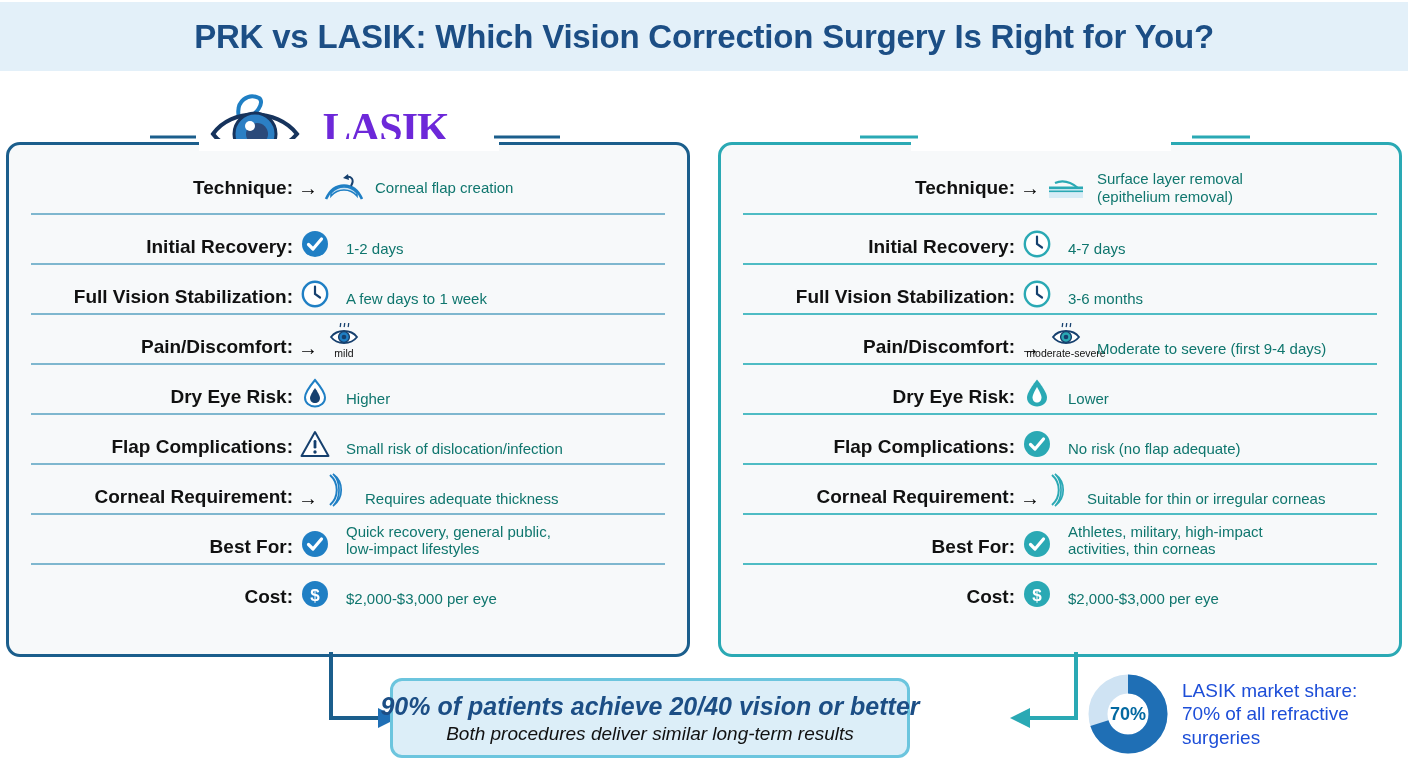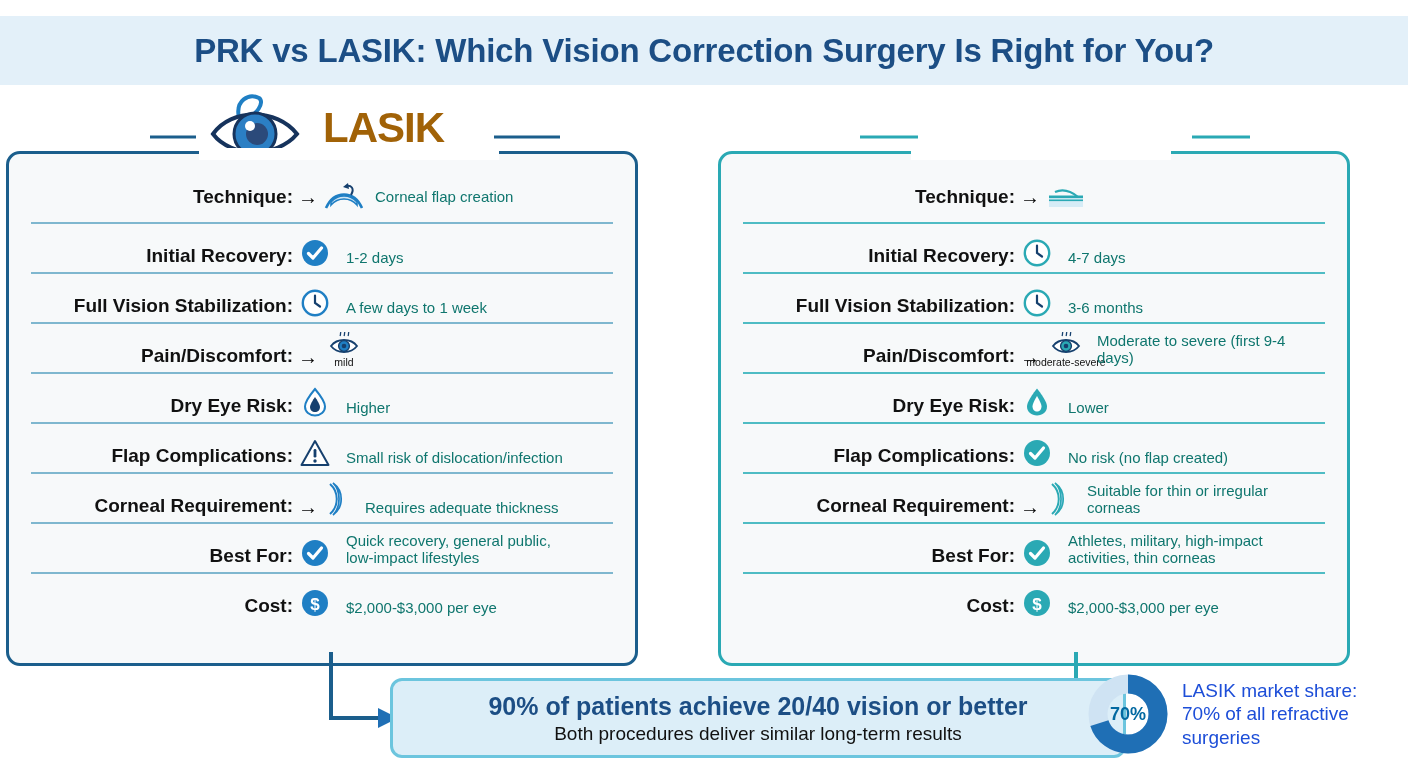--- a/index.html
+++ b/index.html
@@ -6,40 +6,40 @@
   html, body {
     width: 1408px; height: 768px;
     background: #ffffff;
     font-family: "Liberation Sans", sans-serif;
     overflow: hidden;
   }
   #page { position: relative; width: 1408px; height: 768px; background:#fff; }
 
   
   .titlebar {
-    position:absolute; left:0; top:16px; width:1408px; height:69px;
+    position:absolute; left:0; top:2px; width:1408px; height:69px;
     background:#e3f0f9;
     display:flex; align-items:center; justify-content:center;
   }
   .titlebar h1 {
     font-size:33px; font-weight:bold; color:#1c4e85;
     letter-spacing:-0.2px; white-space:nowrap;
   }
 
   
   .colhead { position:absolute; display:flex; align-items:center; gap:10px; }
   .colhead .brandname { font-size:42px; font-weight:bold; letter-spacing:-1px; }
   #lasik-head { left:205px; top:92px; }
-  #lasik-head .brandname { color:#a16207; }
+  #lasik-head .brandname { color:#6d28d9;font-family:Liberation Serif, serif; }
   #prk-head { left:935px; top:92px; }
   #prk-head .brandname { color:#29b3bf; }
 
   
   .card {
-    position:absolute; width:632px; top:151px; height:515px;
+    position:absolute; width:684px; top:142px; height:515px;
     background:#f7f9fa; border-radius:14px;
   }
   #lasik-card { left:6px; border:3px solid #1b5e8c; }
   #prk-card  { left:718px; border:3px solid #2aa9b4; }
 
   
   .notch { position:absolute; top:-6px; height:12px; background:#ffffff; }
   #lasik-card .notch { left:190px; width:300px; }
   #prk-card  .notch { left:190px; width:260px; }
 
@@ -65,23 +65,23 @@
   }
   .icon-cell.narrow { width:34px; }
   .iconsub { font-size:10.5px; color:#111; line-height:1; margin-top:1px; white-space:nowrap; }
   .rvalue { font-size:15px; color:#0f766e; line-height:1.17; padding-left:9px; }
 
   
   .conn { position:absolute; }
 
   
   #callout {
-    position:absolute; left:390px; top:678px; width:736px; height:80px;
+    position:absolute; left:390px; top:678px; width:520px; height:80px;
     background:#dceef8; border:3px solid #6cc5de; border-radius:12px;
-    display:flex; flex-direction:column; align-items:center; justify-content:center;
+    display:flex; flex-direction:column; align-items:center; justify-content:center;font-style:italic;
   }
   #callout .big { font-size:25px; font-weight:bold; color:#1c4e85; white-space:nowrap; }
   #callout .sub { font-size:19px; color:#111; margin-top:2px; white-space:nowrap; }
 
   
   #donut-stat { position:absolute; left:1086px; top:672px; display:flex; align-items:center; gap:12px; }
   #donut-wrap { position:relative; width:84px; height:84px; }
   #donut-label {
     position:absolute; inset:0; display:flex; align-items:center; justify-content:center;
     font-size:18px; font-weight:bold; color:#0369a1;
@@ -231,20 +231,21 @@
           <div class="rlabel">Technique:</div>
           <span class="arrow">→</span>
           <div class="icon-cell">
             <svg width="40" height="30" viewBox="0 0 40 30">
               <rect x="3" y="16" width="34" height="9" fill="#d6ecf6"></rect>
            <rect x="3" y="13.5" width="34" height="2.6" fill="#2aa9b4"></rect>
            <rect x="3" y="17.5" width="34" height="1.6" fill="#2aa9b4"></rect>
            <path d="M9 10 C18 6 26 10 32 15" fill="none" stroke="#2aa9b4" stroke-width="2.2"></path>
             </svg>
           </div>
+          <div class="rvalue">Surface layer removal<br>(epithelium removal)</div>
         </div>
         <div class="row">
           <div class="rlabel">Initial Recovery:</div>
           <div class="icon-cell">
             <svg width="28" height="28" viewBox="0 0 28 28">
               <circle cx="14" cy="14" r="12.2" fill="#fff" stroke="#2aa9b4" stroke-width="2.4"></circle>
            <path d="M14 6.5 L14 14 L19 17.5" fill="none" stroke="#16406e" stroke-width="2.2" stroke-linecap="round"></path>
             </svg>
           </div>
           <div class="rvalue">4-7 days</div>
@@ -286,21 +287,21 @@
           <div class="rvalue">Lower</div>
         </div>
         <div class="row">
           <div class="rlabel">Flap Complications:</div>
           <div class="icon-cell">
             <svg width="28" height="28" viewBox="0 0 28 28">
               <circle cx="14" cy="14" r="13" fill="#2aa9b4"></circle>
            <path d="M7.5 14.5 L12 19 L20.5 9" fill="none" stroke="#fff" stroke-width="3.2" stroke-linecap="round" stroke-linejoin="round"></path>
             </svg>
           </div>
-          <div class="rvalue">No risk (no flap created)</div>
+          <div class="rvalue">No risk (no flap adequate)</div>
         </div>
         <div class="row">
           <div class="rlabel">Corneal Requirement:</div>
           <span class="arrow">→</span>
           <div class="icon-cell narrow">
             <svg width="24" height="36" viewBox="0 0 24 36">
               <path d="M6 2 C17 10 17 26 6 34 C14 26 14 10 6 2 Z" fill="#9ccdea" stroke="#2aa9b4" stroke-width="1.6"></path>
            <path d="M3 3 C12 11 12 25 3 33" fill="none" stroke="#2aa9b4" stroke-width="2"></path>
             </svg>
           </div>

